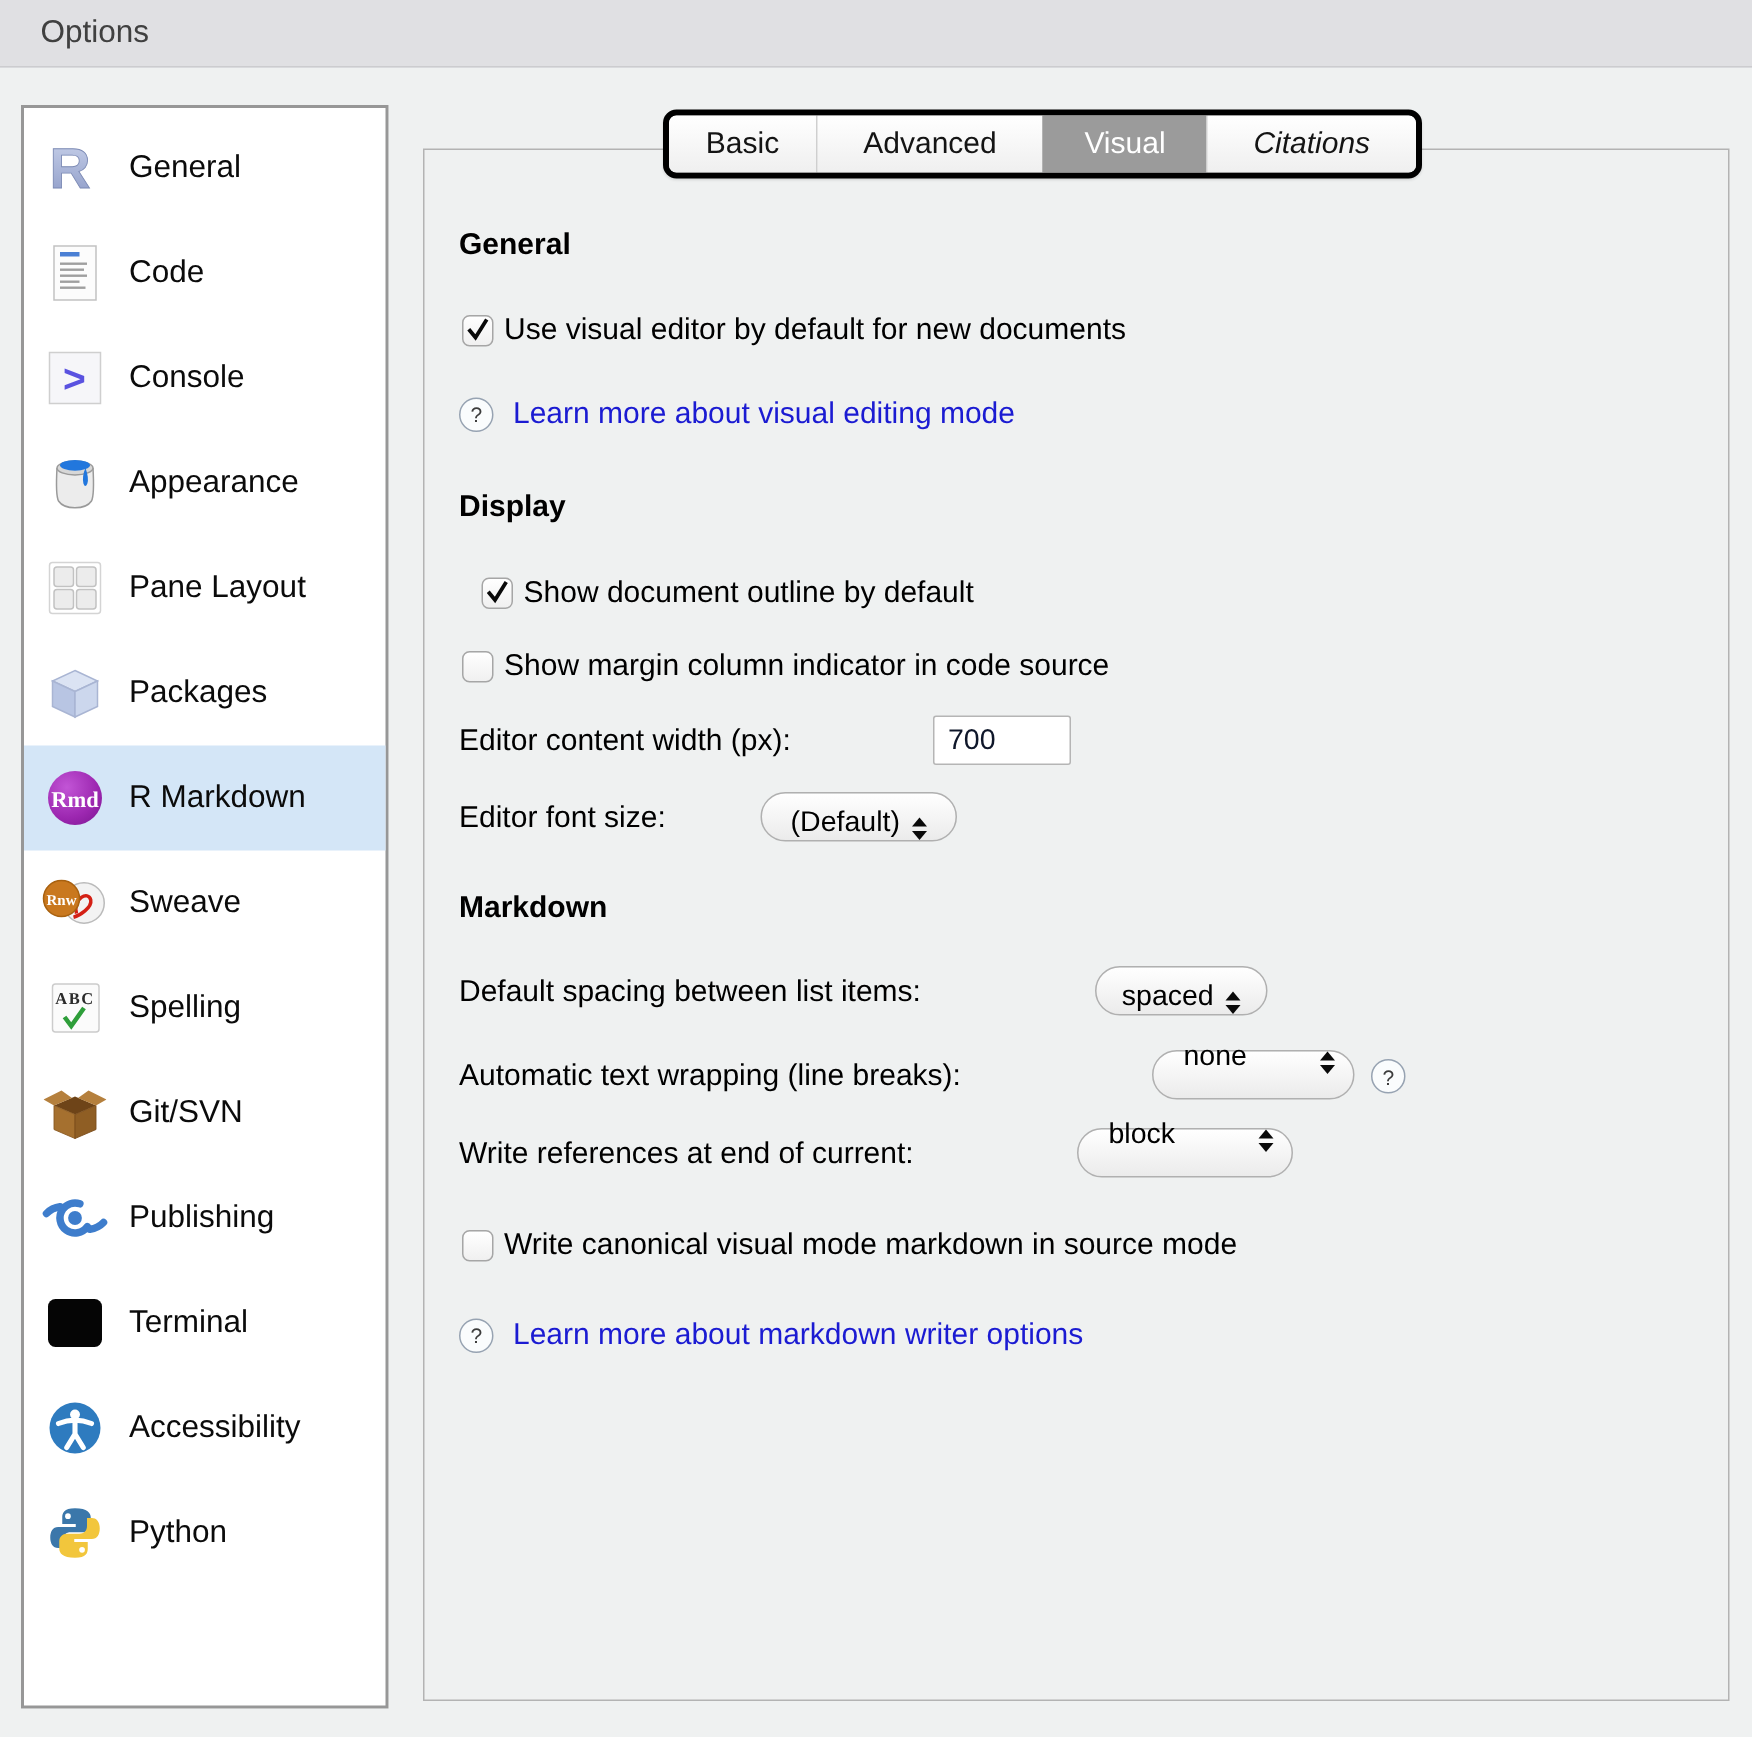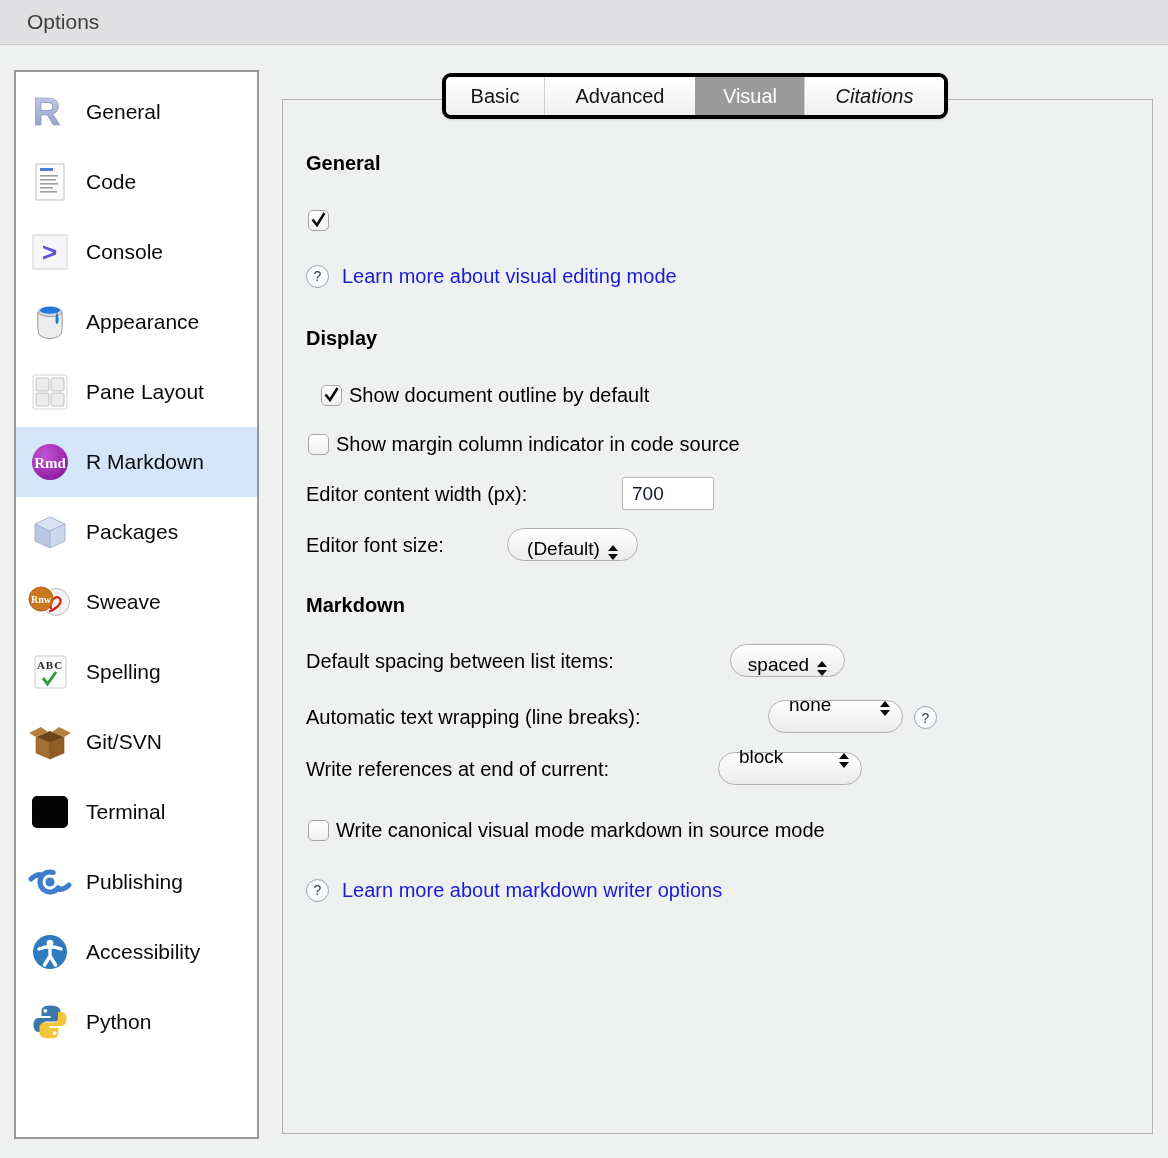--- a/index.html
+++ b/index.html
@@ -166,50 +166,50 @@
             <rect x="5" y="5" width="13" height="13" rx="2"></rect>
             <rect x="20" y="5" width="13" height="13" rx="2"></rect>
             <rect x="5" y="20" width="13" height="13" rx="2"></rect>
             <rect x="20" y="20" width="13" height="13" rx="2"></rect>
           </g>
         </svg>
     </span>
     <span class="side-label">Pane Layout</span>
   </div>
 
+  <div class="side-item">
+    <span class="side-icon">
+      <svg width="38" height="38">
+          <polygon points="19,4 34,11 19,18 4,11" fill="#dbe3f3" stroke="#a9b5d3"></polygon>
+          <polygon points="4,11 19,18 19,35 4,28" fill="#b8c5e3" stroke="#a9b5d3"></polygon>
+          <polygon points="34,11 19,18 19,35 34,28" fill="#ccd7ed" stroke="#a9b5d3"></polygon>
+        </svg>
+    </span>
+    <span class="side-label">Packages</span>
+  </div>
+
   <div class="side-item selected">
     <span class="side-icon">
       <svg width="40" height="40">
           <defs>
             <radialGradient id="pg" cx="0.35" cy="0.3" r="0.95">
               <stop offset="0" stop-color="#c255d6"></stop>
               <stop offset="0.6" stop-color="#9c27b0"></stop>
               <stop offset="1" stop-color="#7a1590"></stop>
             </radialGradient>
           </defs>
           <circle cx="20" cy="20" r="18" fill="url(#pg)"></circle>
           <text x="20" y="26" text-anchor="middle" font-family="Liberation Serif,serif" font-weight="bold" font-size="15" fill="#ffffff">Rmd</text>
         </svg>
     </span>
     <span class="side-label">R Markdown</span>
   </div>
 
   <div class="side-item">
     <span class="side-icon">
-      <svg width="38" height="38">
-          <polygon points="19,4 34,11 19,18 4,11" fill="#dbe3f3" stroke="#a9b5d3"></polygon>
-          <polygon points="4,11 19,18 19,35 4,28" fill="#b8c5e3" stroke="#a9b5d3"></polygon>
-          <polygon points="34,11 19,18 19,35 34,28" fill="#ccd7ed" stroke="#a9b5d3"></polygon>
-        </svg>
-    </span>
-    <span class="side-label">Packages</span>
-  </div>
-
-  <div class="side-item">
-    <span class="side-icon">
       <svg width="44" height="36">
           <circle cx="28" cy="18" r="13.5" fill="#f3f3f3" stroke="#bbbbbb"></circle>
           <path d="M23 25 C20.5 15 31 9.5 32.5 16 C33.5 21 25 26.5 21 27.5" stroke="#d42015" stroke-width="2.3" fill="none"></path>
           <circle cx="13" cy="15" r="12" fill="#c9781e" stroke="#a8610f"></circle>
           <text x="13" y="19" text-anchor="middle" font-size="10" font-weight="bold" fill="#ffffff" font-family="Liberation Serif,serif">Rnw</text>
         </svg>
     </span>
     <span class="side-label">Sweave</span>
   </div>
 
@@ -228,43 +228,43 @@
     <span class="side-icon">
       <svg width="42" height="38">
           <polygon points="7,14 21,8 35,14 21,20" fill="#6e4418"></polygon>
           <polygon points="7,14 21,20 21,36 7,30" fill="#a5702f" stroke="#8a5a22" stroke-width="0.6"></polygon>
           <polygon points="35,14 21,20 21,36 35,30" fill="#8f5e24" stroke="#7a4d1c" stroke-width="0.6"></polygon>
           <polygon points="7,14 0,10 12,4 19,9" fill="#b5803d"></polygon>
           <polygon points="35,14 42,10 30,4 23,9" fill="#b5803d"></polygon>
         </svg>
     </span>
     <span class="side-label">Git/SVN</span>
-  </div>
-
-  <div class="side-item">
-    <span class="side-icon">
-      <svg width="38" height="34">
-          <rect x="1" y="1" width="36" height="32" rx="5" fill="#050505"></rect>
-        </svg>
-    </span>
-    <span class="side-label">Terminal</span>
   </div>
 
   <div class="side-item">
     <span class="side-icon">
       <svg width="44" height="38">
           <g stroke="#3e7dcc" fill="none" stroke-width="5" stroke-linecap="round">
             <circle cx="22" cy="19" r="10" stroke-dasharray="44 19" transform="rotate(35 22 19)"></circle>
             <path d="M3 16 a15 15 0 0 1 9 -4.5"></path>
             <path d="M41 22 a15 15 0 0 1 -9 4.5"></path>
           </g>
           <circle cx="22" cy="19" r="4.6" fill="#3e7dcc"></circle>
         </svg>
     </span>
     <span class="side-label">Publishing</span>
+  </div>
+
+  <div class="side-item">
+    <span class="side-icon">
+      <svg width="38" height="34">
+          <rect x="1" y="1" width="36" height="32" rx="5" fill="#050505"></rect>
+        </svg>
+    </span>
+    <span class="side-label">Terminal</span>
   </div>
 
   <div class="side-item">
     <span class="side-icon">
       <svg width="38" height="38">
           <circle cx="19" cy="19" r="17" fill="#2e7bbf"></circle>
           <circle cx="19" cy="10" r="3.3" fill="#ffffff"></circle>
           <path d="M8 16 q11 -4.5 22 0" stroke="#ffffff" stroke-width="3.4" fill="none" stroke-linecap="round"></path>
           <path d="M19 15 v8 M19 23 l-5.5 9 M19 23 l5.5 9" stroke="#ffffff" stroke-width="3.4" stroke-linecap="round" fill="none"></path>
         </svg>
@@ -304,20 +304,21 @@
 </div>
 
 <div class="heading" style="left:306px;top:152px;">General</div>
 
 <div class="row" style="left:308px;top:206px;height:28px;">
   <span class="checkbox checked">
     <svg width="19" height="17" viewBox="0 0 19 17">
         <path d="M3.5 8.5 l4.5 5.5 L15.5 2" stroke="#0a0a0a" stroke-width="2.5" fill="none"></path>
       </svg>
   </span>
+  <span class="lbl">Use visual editor by default for new documents</span>
 </div>
 
 <div class="row" style="left:306px;top:263px;height:26px;">
   <span class="help-circle">?</span>
   <span class="link">Learn more about visual editing mode</span>
 </div>
 
 <div class="heading" style="left:306px;top:327px;">Display</div>
 
 <div class="row" style="left:308px;top:381px;height:28px;padding-left:13px;">

